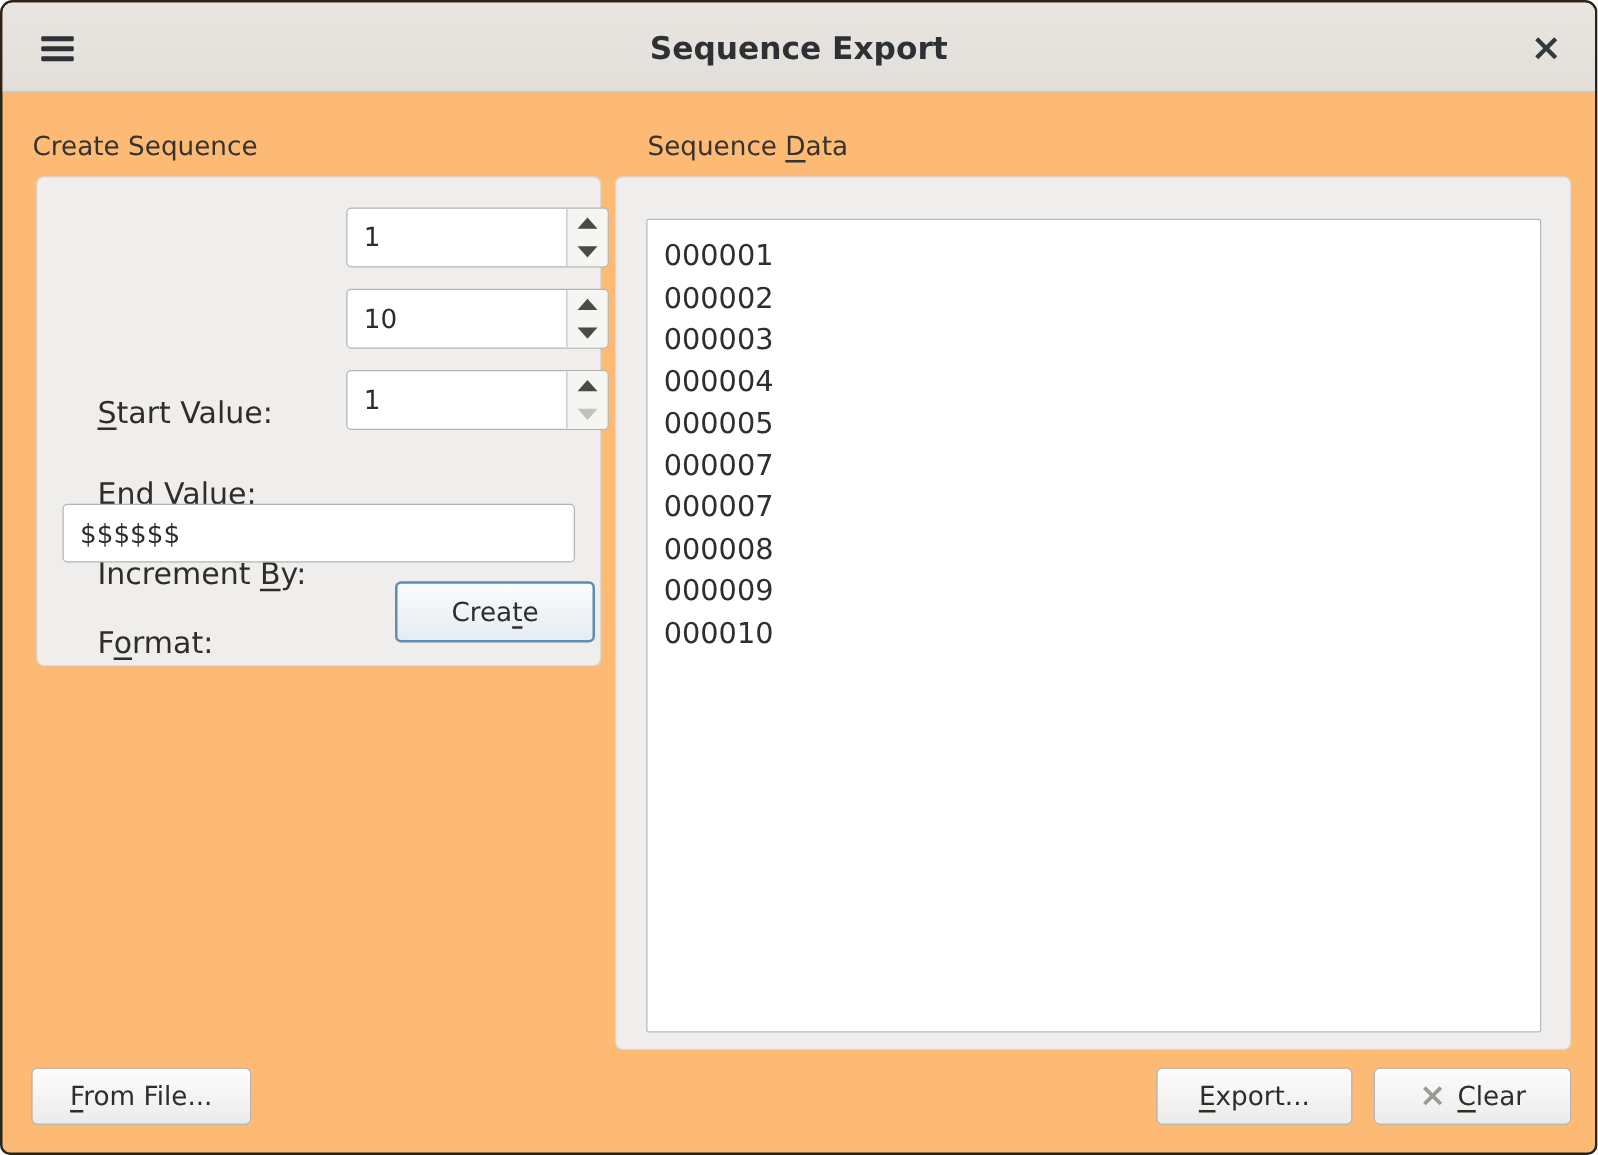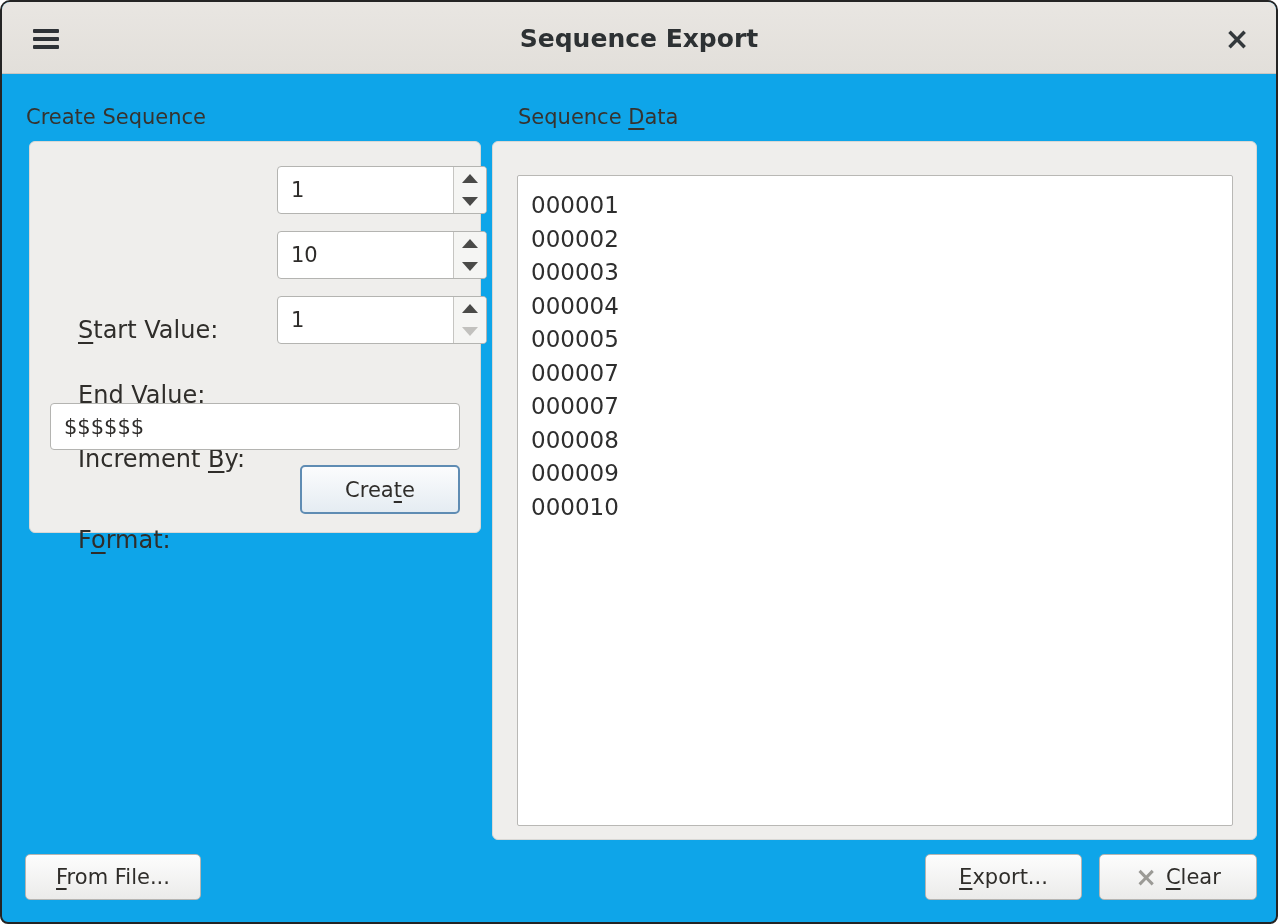--- a/index.html
+++ b/index.html
@@ -1,21 +1,21 @@
 <!DOCTYPE html>
 <html><head>
 <meta charset="utf-8">
 <style>
   * { margin:0; padding:0; box-sizing:border-box; }
   html,body { background:#ffffff; font-family:"DejaVu Sans","Liberation Sans",sans-serif; }
 
   .window {
     position:relative; width:1278px; height:924px;
     border:2px solid #242424; border-radius:10px 10px 8px 8px;
-    overflow:hidden; background:#0ea5e9;
+    overflow:hidden; background:#fdba74;
   }
 
   
   .titlebar {
     position:absolute; top:0; left:0; right:0; height:72px;
     background:linear-gradient(#e9e6e2,#e2dfda);
     border-bottom:1px solid #c9c6c2;
   }
   .title {
     position:absolute; left:0; right:0; top:0; height:72px;
@@ -160,26 +160,26 @@
       <div class="spin-btns">
         <div class="spin-btn">
             <div class="tri-up"></div>
           </div>
         <div class="spin-btn">
             <div class="tri-down disabled"></div>
           </div>
       </div>
     </div>
 
-    <div class="field-label" style="top:358px;margin-top:26px;">
+    <div class="field-label" style="top:358px;">
       <span>F</span><span class="mn">o</span><span>rmat:</span>
     </div>
     <input type="text" class="text-field" style="top: 261px; left: 20px;" value="$$$$$$">
 
-    <button class="btn btn-create" style="left:270px; top:323px;">
+    <button class="btn btn-create" style="left:286px; top:323px;">
       <span><span>Crea</span><span class="mn">t</span><span>e</span></span>
     </button>
   </div>
 
   <div class="section-heading" style="left:516px; top:103px;">
     <span>Sequence </span><span class="mn">D</span><span>ata</span>
   </div>
 
   <div class="groupbox gb-right">
     <div class="seq-list">

